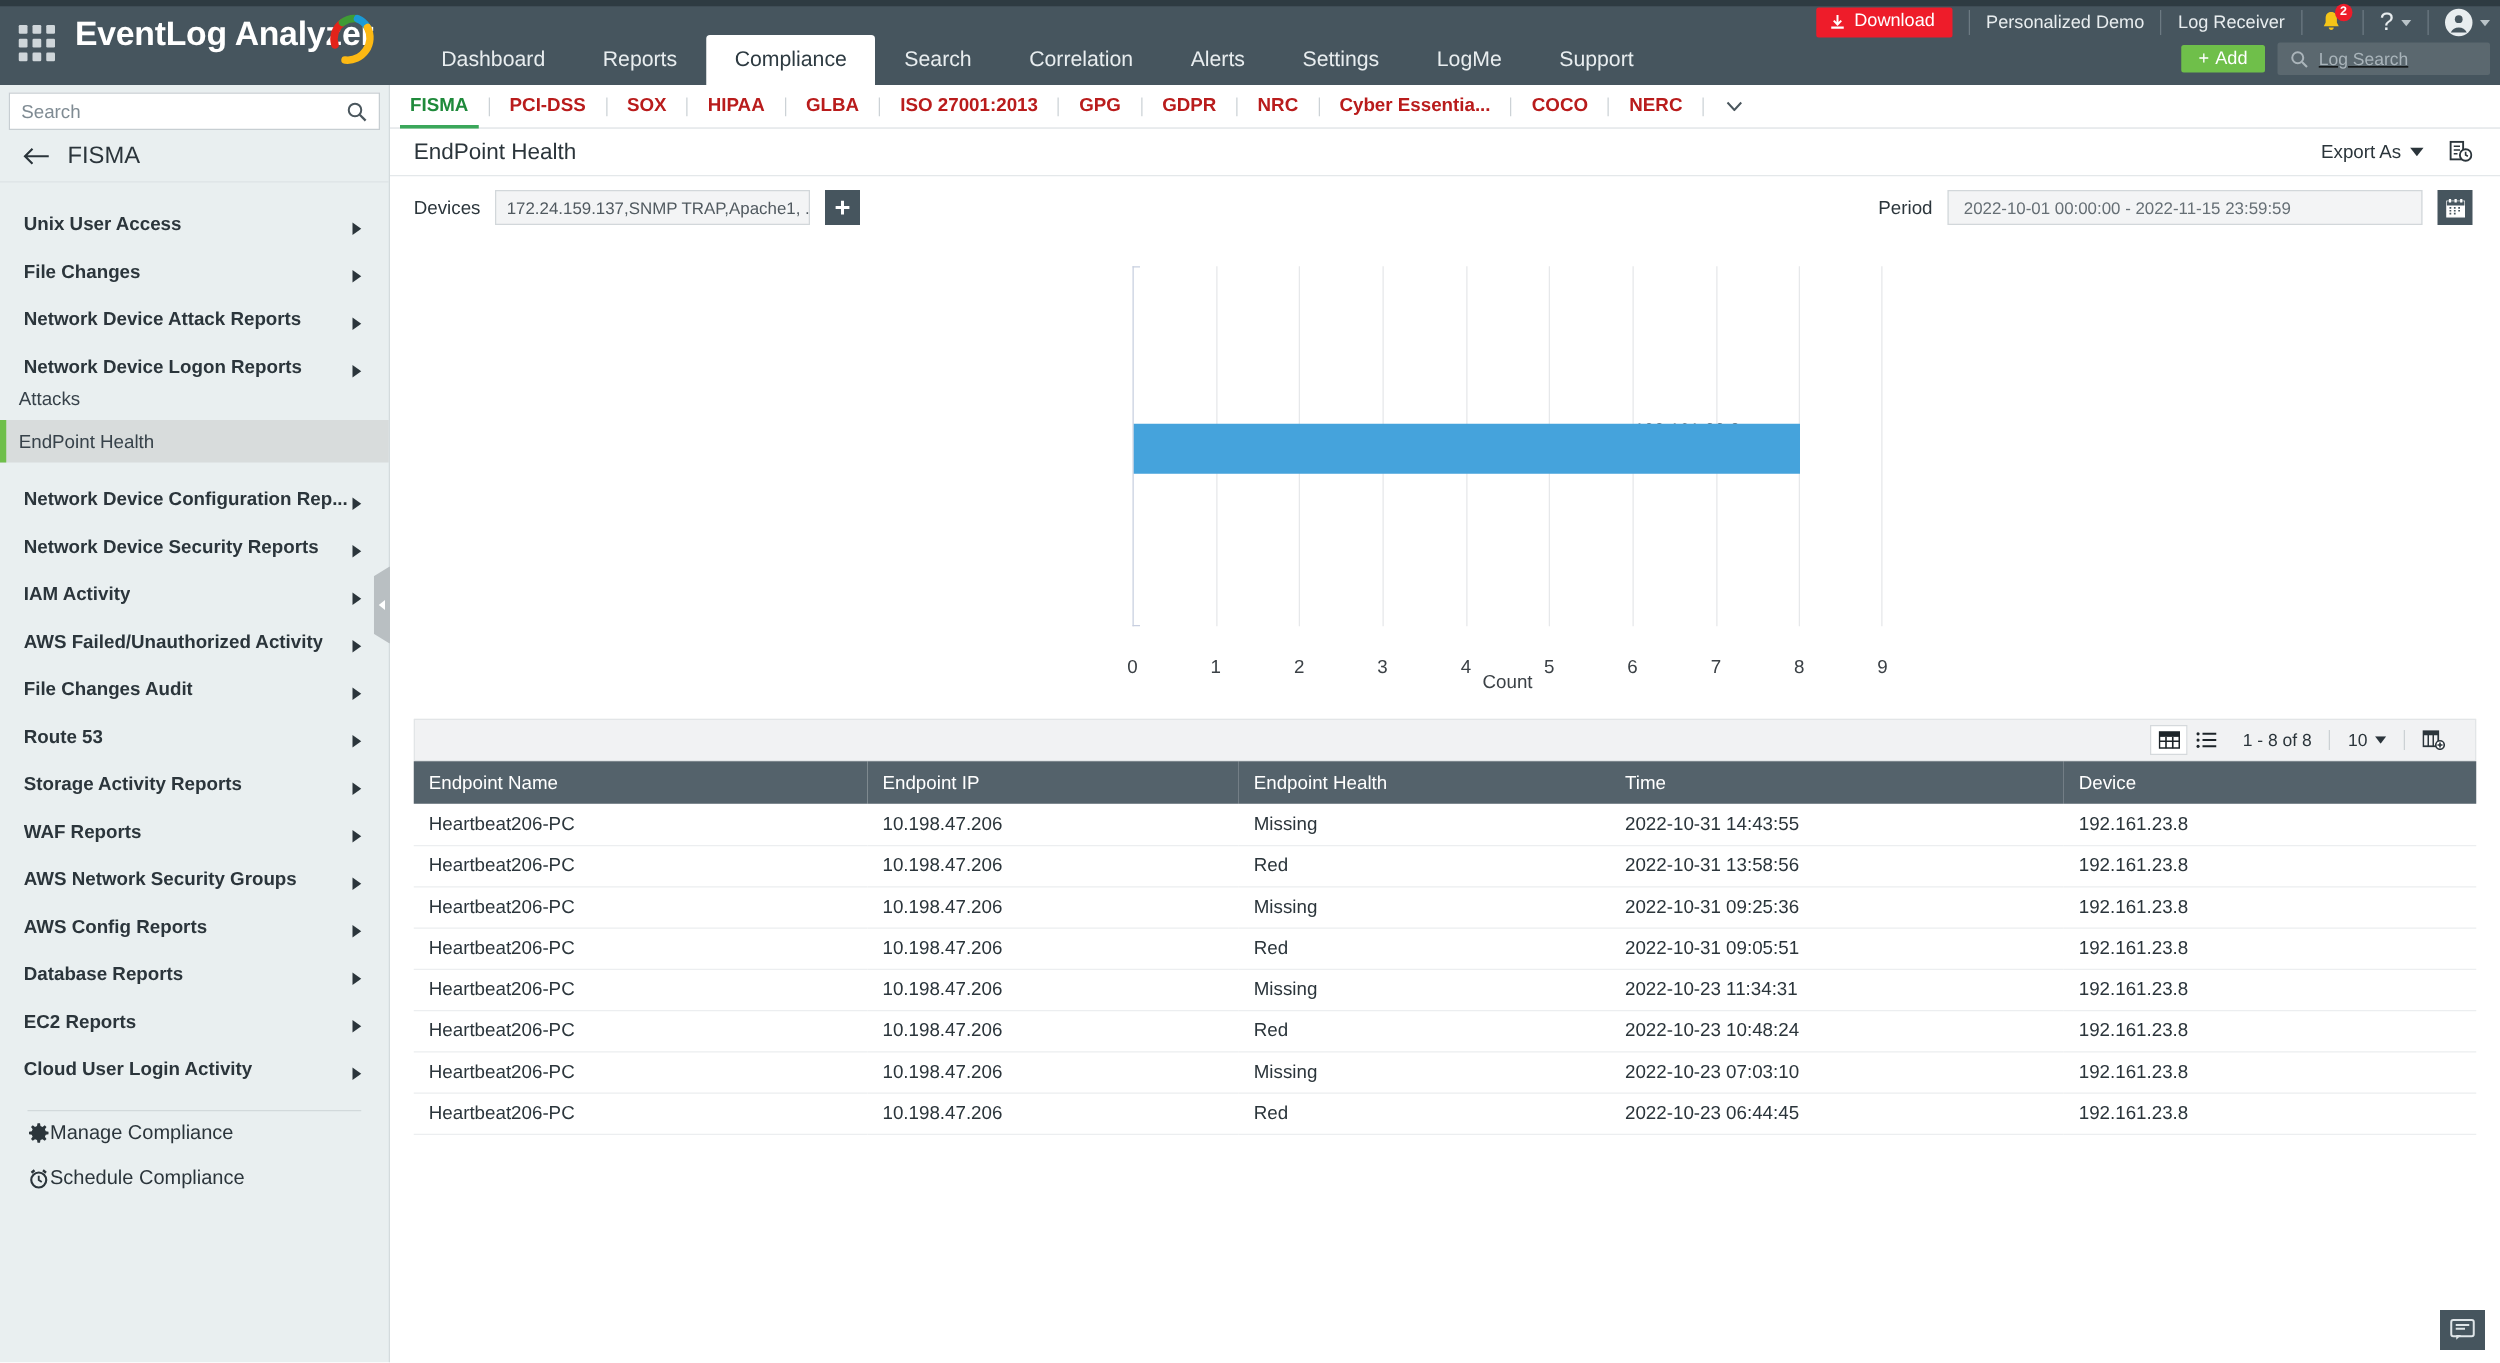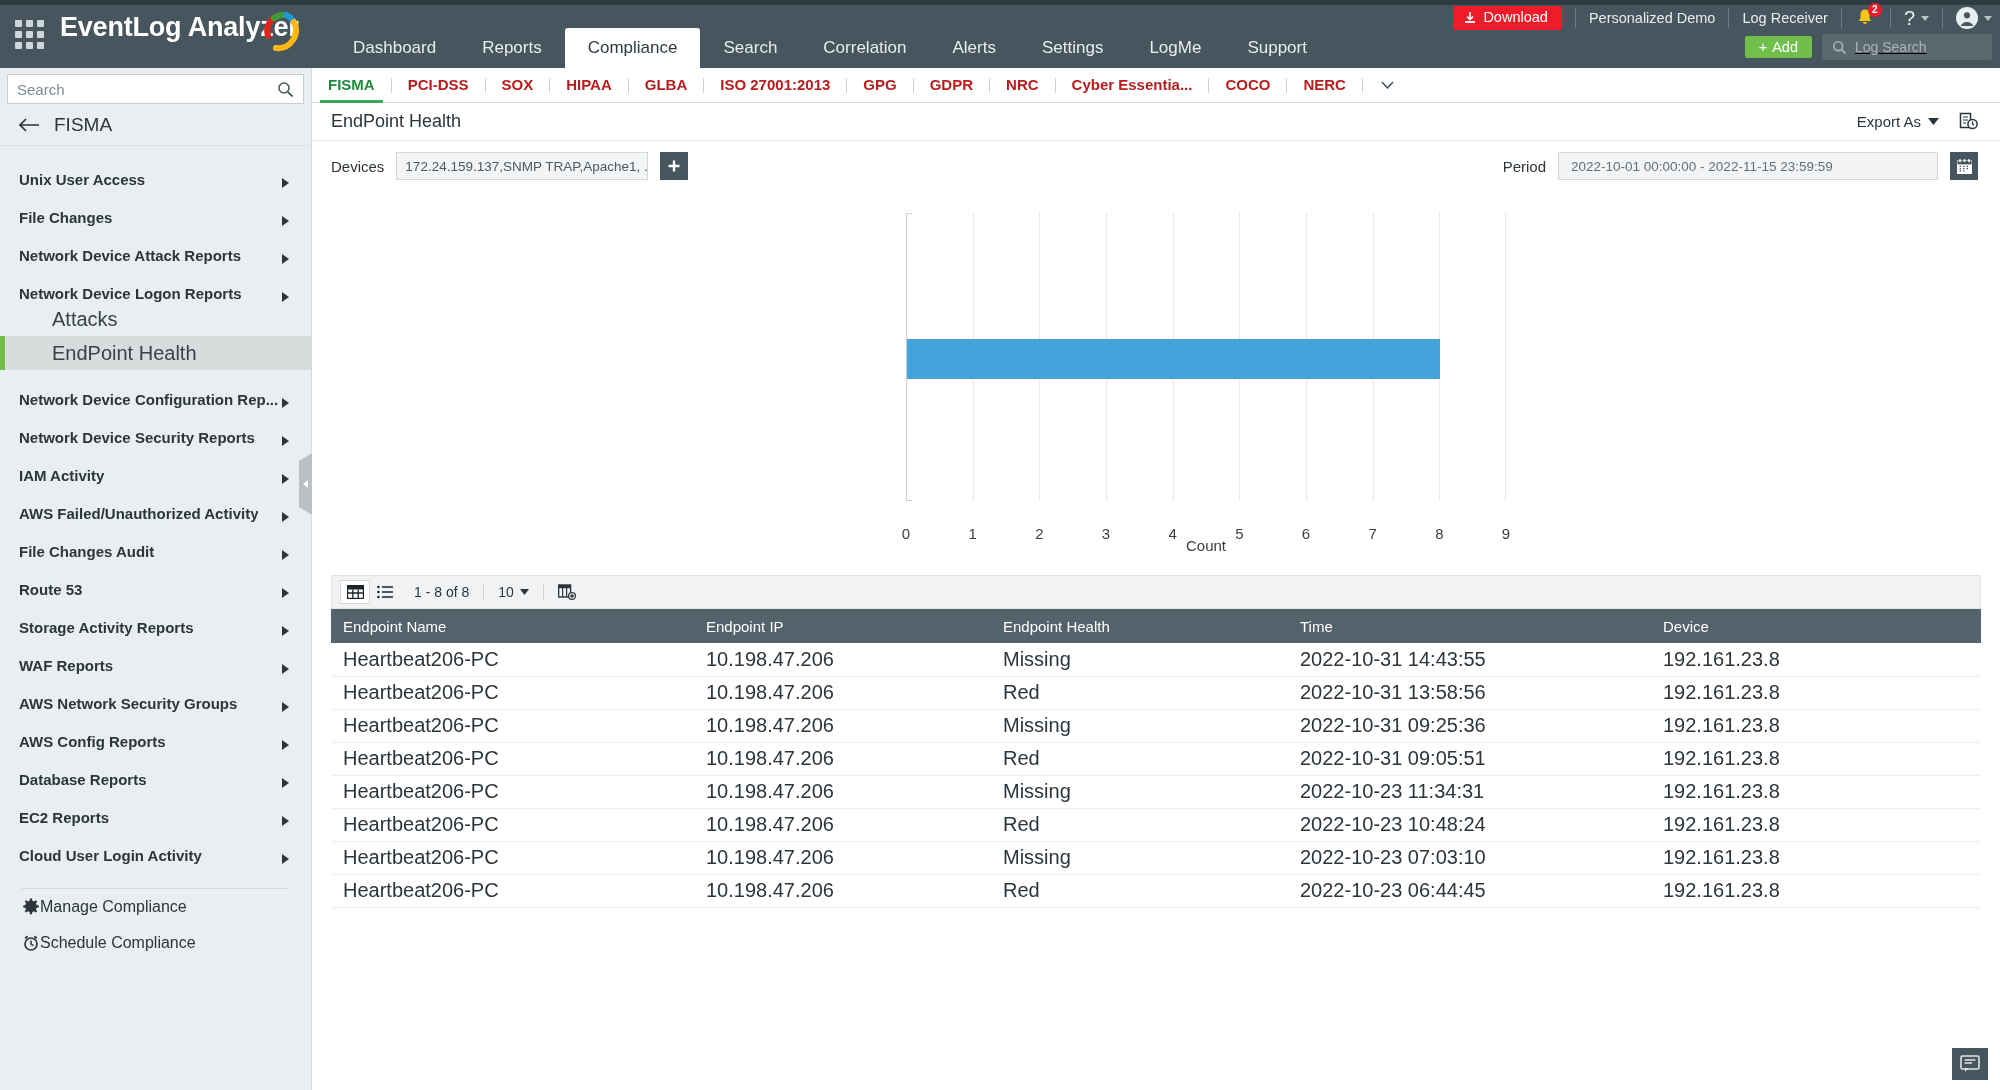--- a/index.html
+++ b/index.html
@@ -136,22 +136,22 @@
     height: 38px; display:flex; align-items:flex-end; justify-content:space-between;
     padding: 0 22px 0 19px; cursor:pointer; position:relative;
   }
   .nav-item span.lbl { font-size:15px; color:#2b353b; font-weight:bold; white-space:nowrap;
     overflow:hidden; text-overflow:ellipsis; }
   .nav-item .arrow {
     width:0;height:0;border-top:5px solid transparent;border-bottom:5px solid transparent;
     border-left:7px solid #2b353b; flex:0 0 auto;
   }
   .nav-sub {
-    height: 34px; display:flex; align-items:center; padding-left: 52px; cursor:pointer;
-    font-size:20px; color:#37424a;
+    height: 34px; display:flex; align-items:center; padding-left: 15px; cursor:pointer;
+    font-size:15px; color:#37424a;
   }
   .nav-sub.sel { background:#d8dcdc; }
   .nav-sub.sel:before {
     content:""; position:absolute; left:0; width:5px; height:34px; background:#6fbf4a;
   }
   .sub-wrap { position:relative; }
   .side-divider { margin: 24px 22px 0 22px; height:1px; background:#d2d9db; }
   .side-action {
     height:36px; display:flex; align-items:center; padding-left:22px;
     font-size:16px; color:#2b353b; cursor:pointer;
@@ -223,38 +223,38 @@
   }
   .xaxis-title {
     position:absolute; left:594px; width:600px; top:336px; text-align:center;
     font-size:15px; color:#3b4146;
   }
 
   
   .table-wrap { margin: 14px 19px 0 19px; }
   .tbl-toolbar {
     height: 34px; background:#f1f2f3; border:1px solid #e2e5e7;
-    display:flex; align-items:center; justify-content:flex-start; padding: 0 10px 0 8px;
+    display:flex; align-items:center; justify-content:flex-end; padding: 0 10px 0 8px;
   }
   .view-toggle { display:flex; align-items:center; }
   .vt-btn {
     width:30px;height:24px; display:flex;align-items:center;justify-content:center; cursor:pointer;
   }
   .vt-btn.on { background:#ffffff; border:1px solid #d5d9dc; }
   .tb-right { display:flex; align-items:center; gap:0; font-size:14px; color:#2b353b; }
   .tb-right .seg { padding: 0 14px; display:flex; align-items:center; gap:6px; cursor:pointer; }
   .tb-div { width:1px; height:16px; background:#ccd1d4; }
 
   table { width:100%; border-collapse:collapse; table-layout:fixed; }
   thead th {
     background:#54626b; color:#fff; font-size:15px; font-weight:normal; text-align:left;
     height: 34px; padding: 0 12px; white-space:nowrap;
   }
   tbody td {
-    font-size:20px; color:#2b353b; height: 33px; padding: 0 12px;
+    font-size:15px; color:#2b353b; height: 33px; padding: 0 12px;
     border-bottom:1px solid #eceef0; white-space:nowrap;
   }
 
   .chat-btn {
     position:absolute; right: 12px; bottom: 10px; width:36px; height:32px;
     background:#46555e; display:flex; align-items:center; justify-content:center; cursor:pointer;
   }
 </style>
 </head>
 <body>

